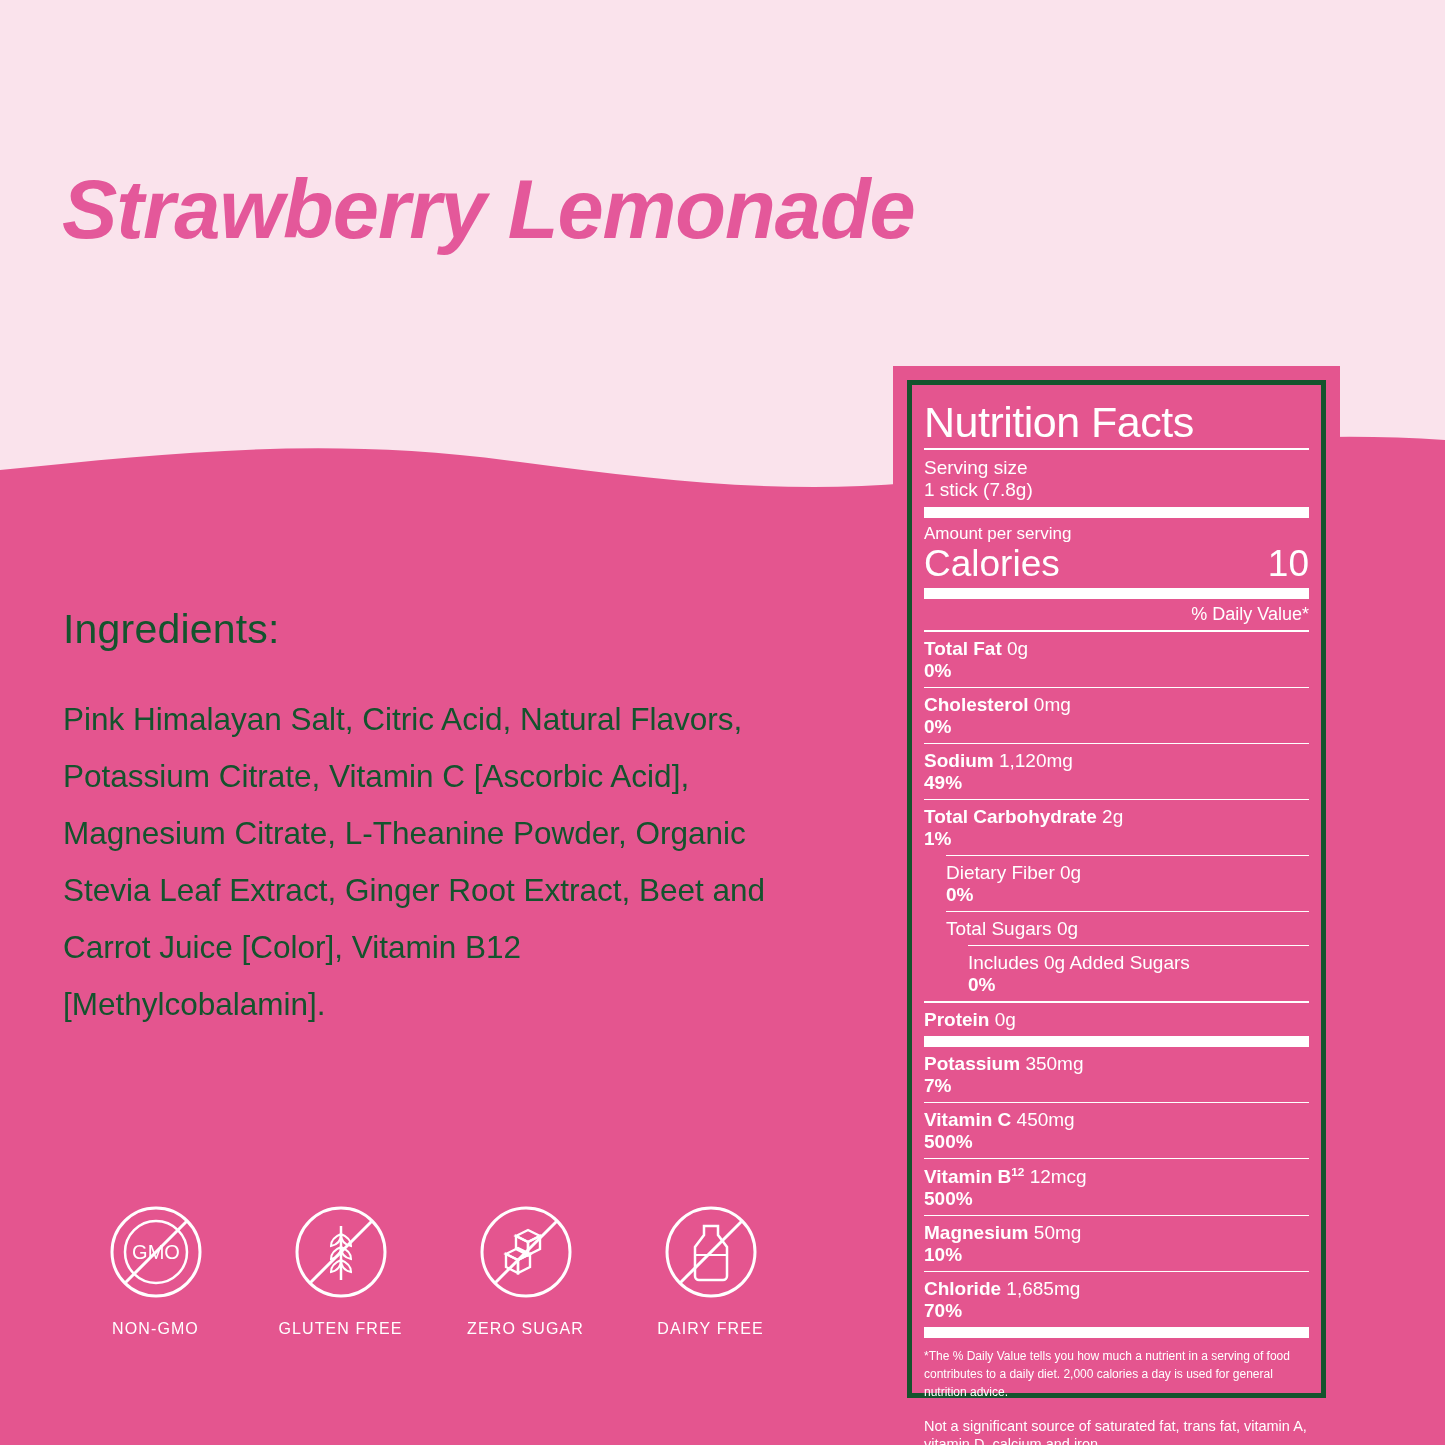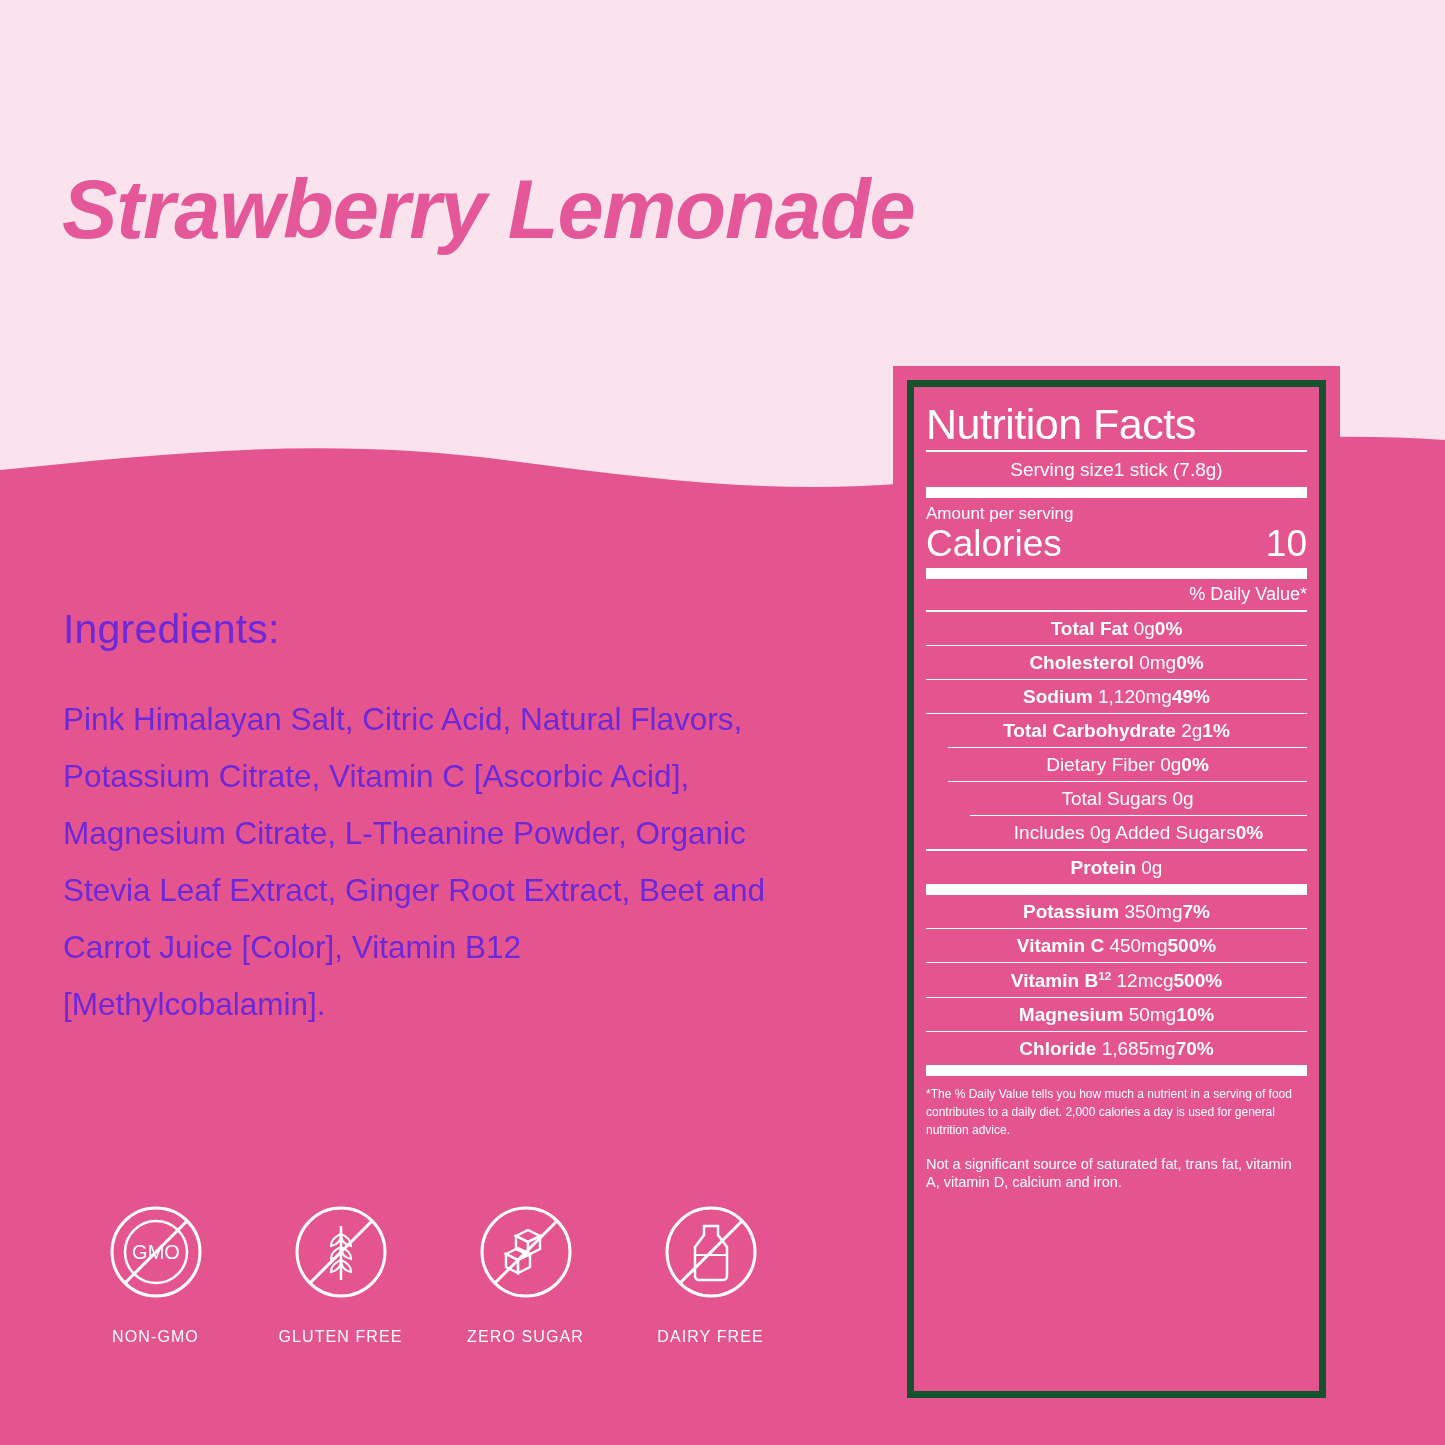--- a/index.html
+++ b/index.html
@@ -35,21 +35,21 @@
     white-space: nowrap;
   }
 
   
   .ingredients-block {
     position: absolute;
     left: 63px;
     top: 606px;
     width: 720px;
     z-index: 3;
-    color: #6d28d9;
+    color: #14532d;
   }
   .ingredients-heading {
     font-size: 41px;
     font-weight: normal;
     margin: 0 0 38px 0;
     letter-spacing: 0.2px;
   }
   .ingredients-body {
     font-size: 31.5px;
     line-height: 57px;
@@ -67,63 +67,64 @@
     z-index: 3;
   }
   .badge {
     width: 190px;
     display: flex;
     flex-direction: column;
     align-items: center;
   }
   .badge-icon { width: 104px; height: 104px; }
   .badge-label {
-    margin-top: 24px;
+    margin-top: 16px;
     color: #ffffff;
     font-size: 16px;
     letter-spacing: 1.1px;
     text-align: center;
   }
 
   
   .nf-panel {
     position: absolute;
     left: 893px;
     top: 366px;
     width: 447px;
     height: 1046px;
     background: #e4558f;
     z-index: 3;
     padding: 14px;
   }
   .nf-inner {
-    border: 7px solid #14532d;
+    border: 5px solid #14532d;
     width: 100%;
     height: 100%;
     padding: 10px 12px 12px 12px;
     color: #ffffff;
     position: relative;
   }
   .nf-title {
     font-size: 43px;
     line-height: 48px;
     font-weight: normal;
     letter-spacing: -0.5px;
     margin: 3px 0 2px 0;
   }
   .rule-thin { height: 1px; background: #ffffff; width: 100%; }
   .rule-med  { height: 2px; background: #ffffff; width: 100%; }
   .rule-thick{ height: 11px; background: #ffffff; width: 100%; }
 
   .nf-row {
     display: flex;
-    justify-content: center;
+    justify-content: space-between;
     align-items: baseline;
     font-size: 19px;
     padding: 6px 0 5px 0;
+    flex-direction: column;
   }
   .nf-row .left { white-space: nowrap; }
   .nf-row .right { white-space: nowrap; }
   .nf-row b { font-weight: bold; }
 
   .serving-row { font-size: 19px; padding: 7px 0 6px 0; }
 
   .amount-label { font-size: 17px; padding: 6px 0 0 0; }
   .cal-row {
     display: flex;

